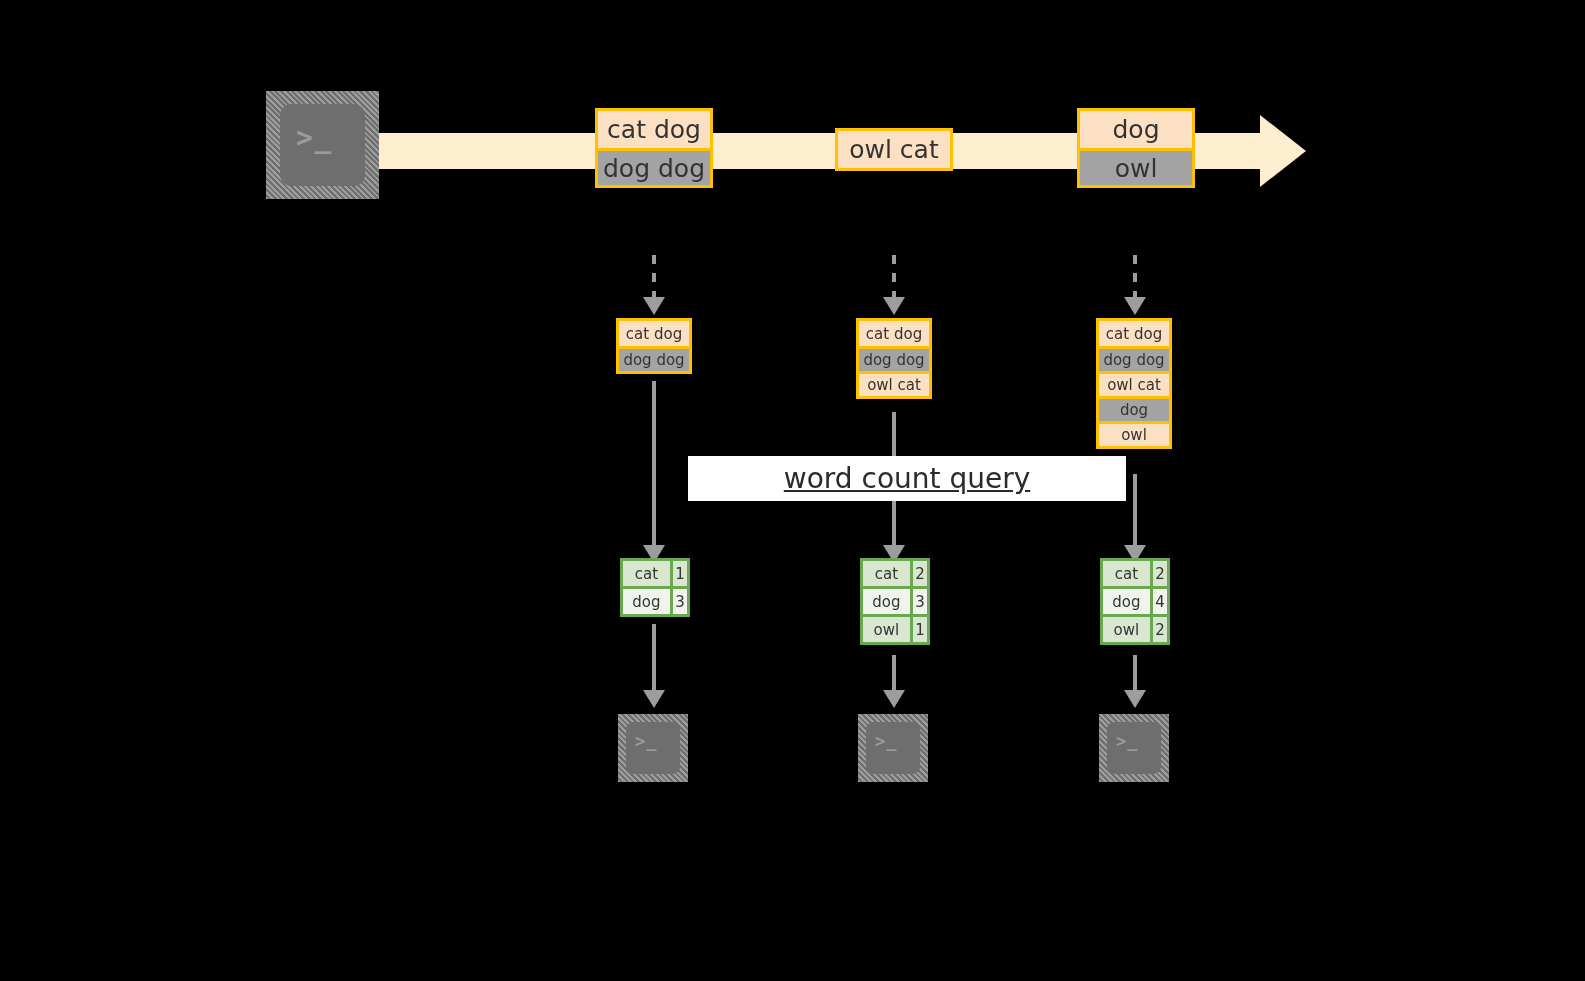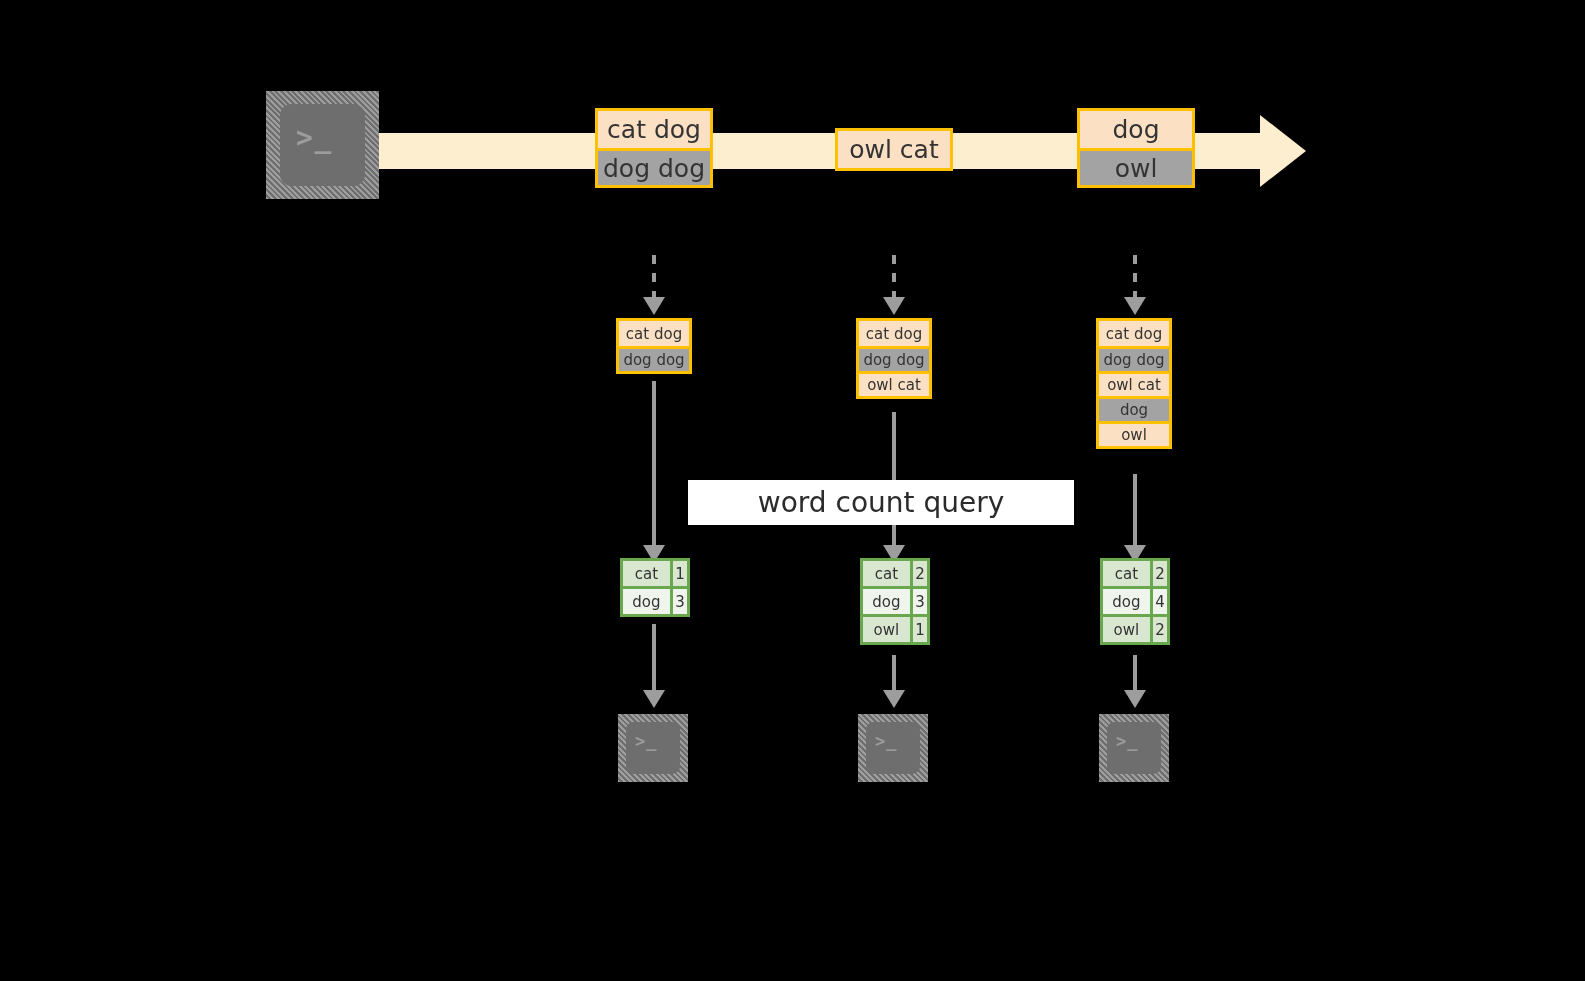--- a/index.html
+++ b/index.html
@@ -194,21 +194,21 @@
 
   <div class="gline" style="left:652px; top:381px; height:170px;"></div>
   <div class="ghead" style="left:643px; top:545px;"></div>
 
   <div class="gline" style="left:892px; top:412px; height:139px;"></div>
   <div class="ghead" style="left:883px; top:545px;"></div>
 
   <div class="gline" style="left:1133px; top:474px; height:77px;"></div>
   <div class="ghead" style="left:1124px; top:545px;"></div>
 
-  <div class="query-label" style="left:688px; top:480px; width:386px; height:45px;">word count query</div>
+  <div class="query-label" style="left:688px; top:456px; width:438px; height:45px;text-decoration:underline;">word count query</div>
 
   <div class="green-box" style="left:620px; top:558px; width:70px;">
     <div class="green-row dark">
       <div class="green-cell word">cat</div>
       <div class="green-cell count">1</div>
     </div>
     <div class="green-row">
       <div class="green-cell word">dog</div>
       <div class="green-cell count">3</div>
     </div>

